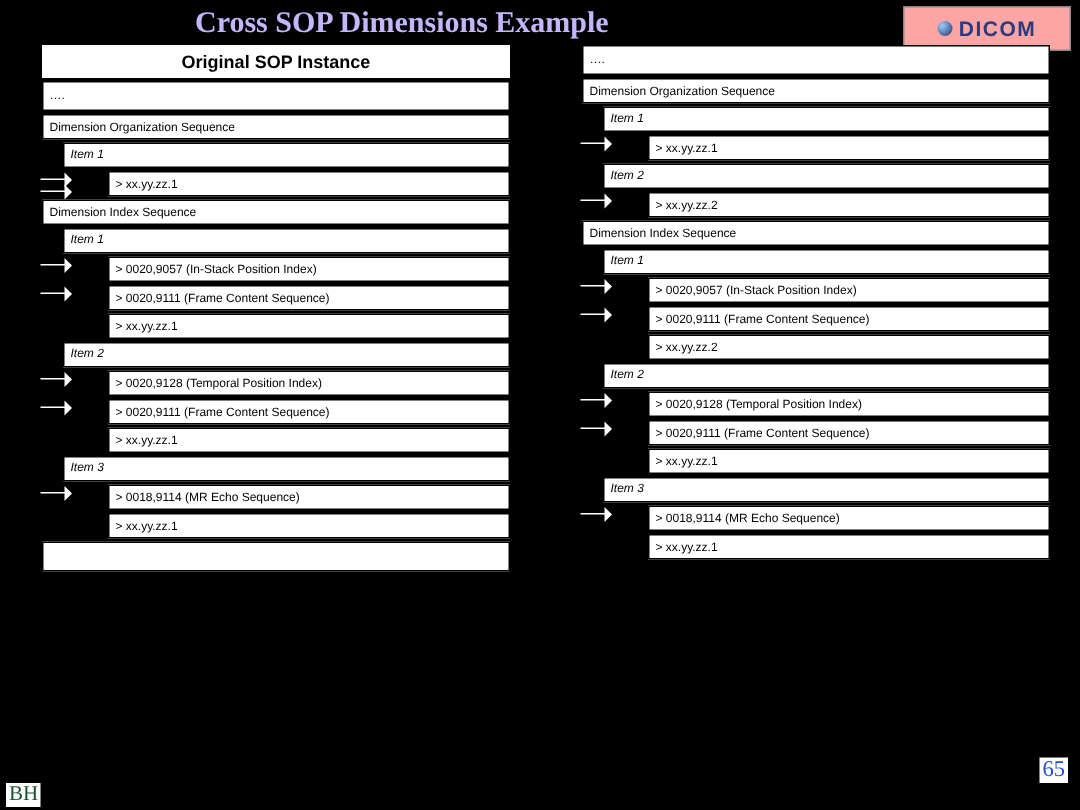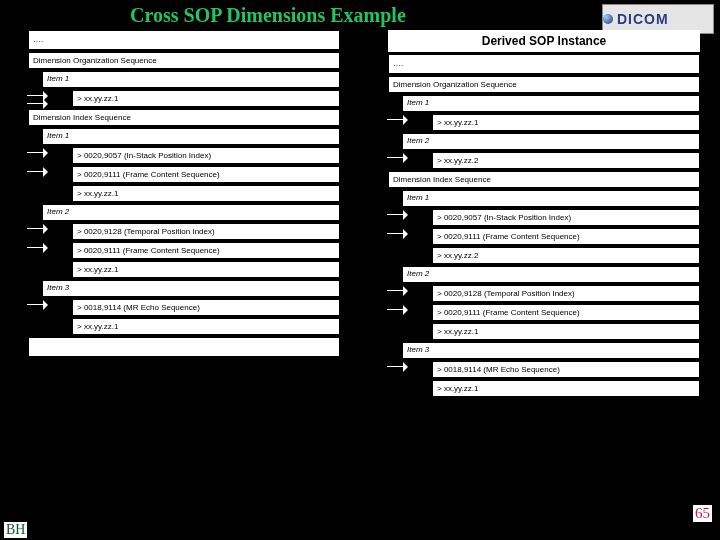--- a/index.html
+++ b/index.html
@@ -9,49 +9,50 @@
     height: 540px;
     background: #000;
     font-family: Arial, Helvetica, sans-serif;
     overflow: hidden;
     position: relative;
   }
   .title-bar {
     position: absolute;
     top: 4px;
     left: 130px;
-    color: #22c55e;
+    color: #c4b5fd;
     font: bold 20px "Times New Roman", serif;
   }
   .logo {
     position: absolute;
     top: 4px;
     right: 6px;
     width: 110px;
     height: 28px;
-    background: #e5e5e5;
+    background: #fca5a5;
     border: 1px solid #888;
     display: flex;
     align-items: center;
+    justify-content: center;
   }
   .logo-text {
     font: bold 14px Arial;
     color: #2a3b82;
     letter-spacing: 1px;
   }
   .logo-bullet {
     width: 10px; height: 10px; border-radius: 50%;
     background: radial-gradient(circle at 30% 30%, #9cf, #236);
     margin-right: 4px;
   }
   .page-num {
     position: absolute;
     right: 8px;
     bottom: 18px;
-    color: #be185d;
+    color: #1d4ed8;
     background: #fff;
     font: 15px "Times New Roman", serif;
     padding: 0 2px;
   }
   .initials {
     position: absolute;
     left: 4px;
     bottom: 2px;
     color: #14532d;
     background: #fff;
@@ -134,20 +135,21 @@
 <div class="title-bar">Cross SOP Dimensions Example</div>
 
 <div class="logo">
   <span class="logo-bullet"></span>
   <span class="logo-text">DICOM</span>
 </div>
 
 <div class="cross"></div>
 
 <div class="panel left">
+  <div class="hdr">Original SOP Instance</div>
   <div class="cell tall">….</div>
   <div class="cell">Dimension Organization Sequence</div>
   <div class="cell i1 item">Item 1</div>
 
   <div style="position:relative;">
     <span class="arrow"></span>
     <span class="arrow" style="top:8px"></span>
     <div class="cell i2">&gt; xx.yy.zz.1</div>
   </div>
 
@@ -179,21 +181,20 @@
   <div style="position:relative;">
       <span class="arrow"></span>
     <div class="cell i2">&gt; 0018,9114 (MR Echo Sequence)</div>
     </div>
   <div class="cell i2">&gt; xx.yy.zz.1</div>
 
   <div class="cell tall"></div>
 </div>
 
 <div class="panel right">
-  <div class="hdr">Derived SOP Instance</div>
   <div class="cell tall">….</div>
   <div class="cell">Dimension Organization Sequence</div>
   <div class="cell i1 item">Item 1</div>
   <div style="position:relative;">
       <span class="arrow"></span>
     <div class="cell i2">&gt; xx.yy.zz.1</div>
     </div>
   <div class="cell i1 item">Item 2</div>
   <div style="position:relative;">
       <span class="arrow"></span>

